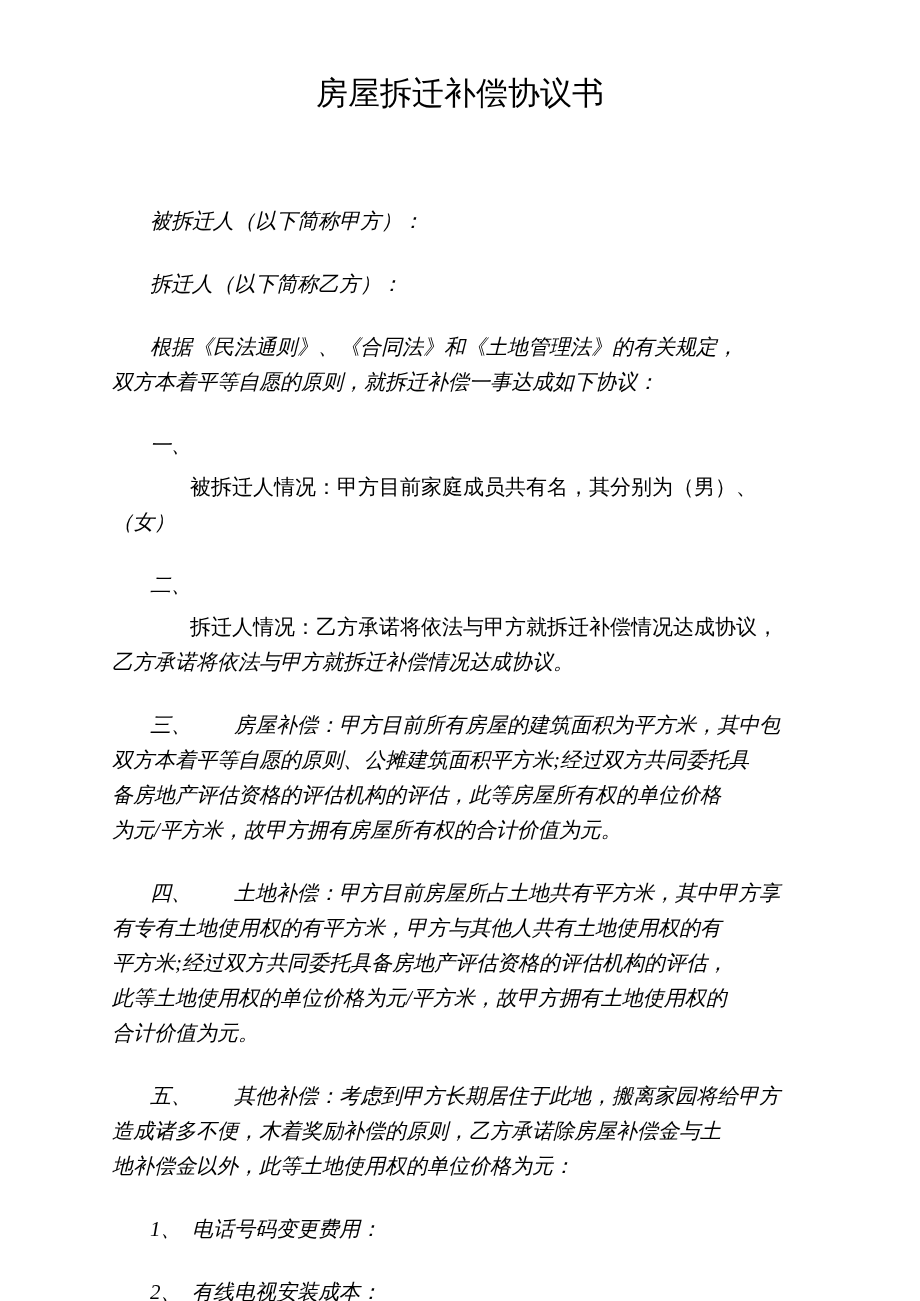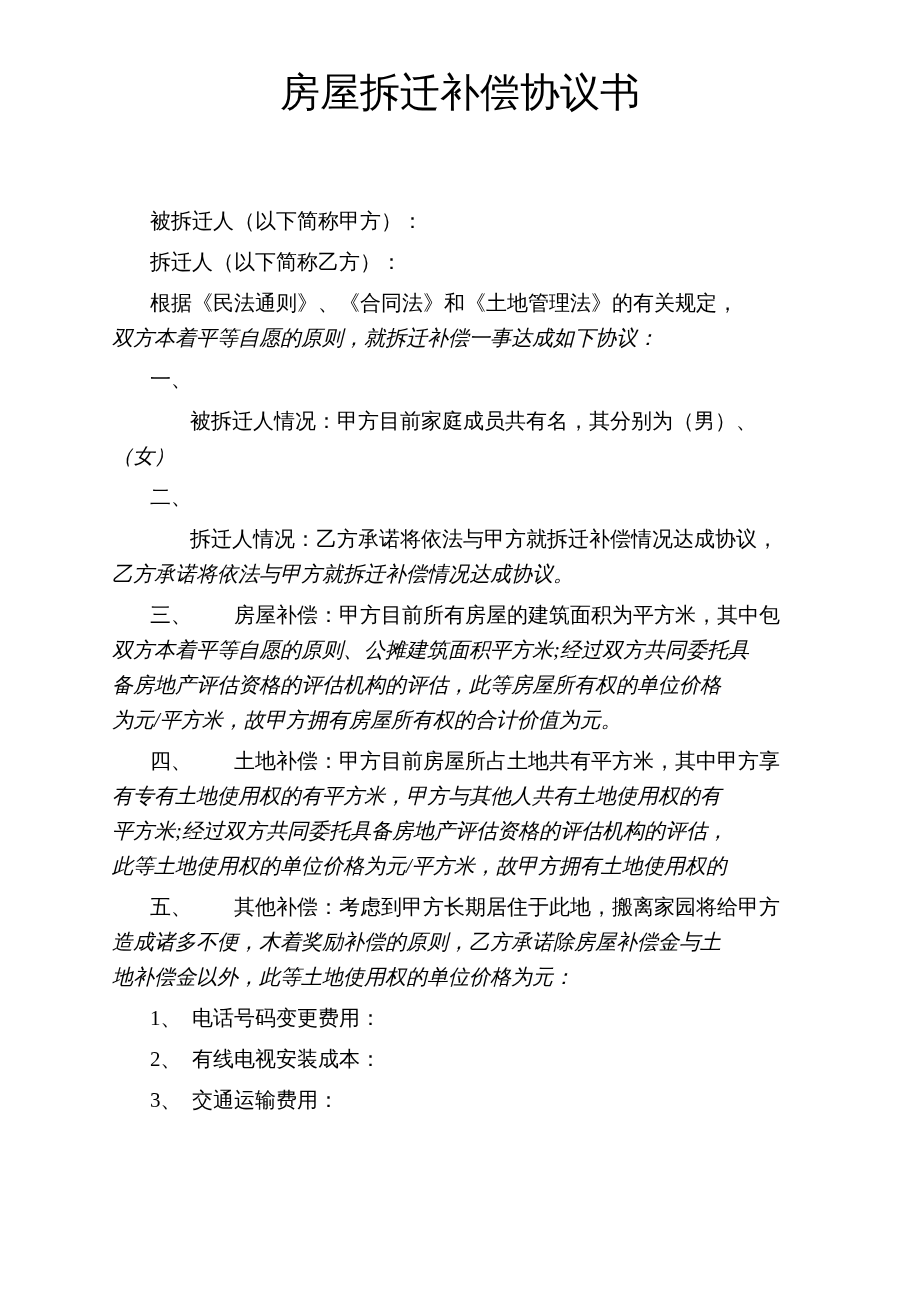--- a/index.html
+++ b/index.html
@@ -14,45 +14,45 @@
     background: #ffffff;
     color: #000000;
     font-family: "Liberation Serif", "DejaVu Serif", serif;
     overflow: hidden;
     box-sizing: border-box;
     padding-top: 74px;
   }
   .doc-title {
     margin: 0;
     text-align: center;
-    font-size: 40px;
+    font-size: 32px;
     line-height: 38px;
     font-weight: normal;
     color: #000000;
   }
   .content {
     margin-left: 112px;
     margin-right: 106px;
   }
   .para {
-    margin-top: 6px;
+    margin-top: 28px;
   }
   .para.tight {
     margin-top: 7px;
   }
   .content > .para:first-child {
     margin-top: 92px;
   }
   .line {
     font-size: 21px;
     line-height: 35px;
     white-space: pre;
     color: #000000;
   }
-  .indent-first { padding-left: 38px; }
+  .indent-first { padding-left: 38px; font-style: italic; }
   .indent-deep  { padding-left: 78px; }
   .indent-flush { padding-left: 0; font-style: italic; }
 </style>
 </head>
 <body>
 
 <div class="page">
   <h1 class="doc-title">房屋拆迁补偿协议书</h1>
   <div class="content">
       <div class="para">
@@ -83,20 +83,21 @@
         <div class="line indent-first">三、　　房屋补偿：甲方目前所有房屋的建筑面积为平方米，其中包</div>
         <div class="line indent-flush">双方本着平等自愿的原则、公摊建筑面积平方米;经过双方共同委托具</div>
         <div class="line indent-flush">备房地产评估资格的评估机构的评估，此等房屋所有权的单位价格</div>
         <div class="line indent-flush">为元/平方米，故甲方拥有房屋所有权的合计价值为元。</div>
       </div>
       <div class="para">
         <div class="line indent-first">四、　　土地补偿：甲方目前房屋所占土地共有平方米，其中甲方享</div>
         <div class="line indent-flush">有专有土地使用权的有平方米，甲方与其他人共有土地使用权的有</div>
         <div class="line indent-flush">平方米;经过双方共同委托具备房地产评估资格的评估机构的评估，</div>
         <div class="line indent-flush">此等土地使用权的单位价格为元/平方米，故甲方拥有土地使用权的</div>
+        <div class="line indent-flush">合计价值为元。</div>
       </div>
       <div class="para">
         <div class="line indent-first">五、　　其他补偿：考虑到甲方长期居住于此地，搬离家园将给甲方</div>
         <div class="line indent-flush">造成诸多不便，木着奖励补偿的原则，乙方承诺除房屋补偿金与土</div>
         <div class="line indent-flush">地补偿金以外，此等土地使用权的单位价格为元：</div>
       </div>
       <div class="para">
         <div class="line indent-first">1、 电话号码变更费用：</div>
       </div>
       <div class="para">

